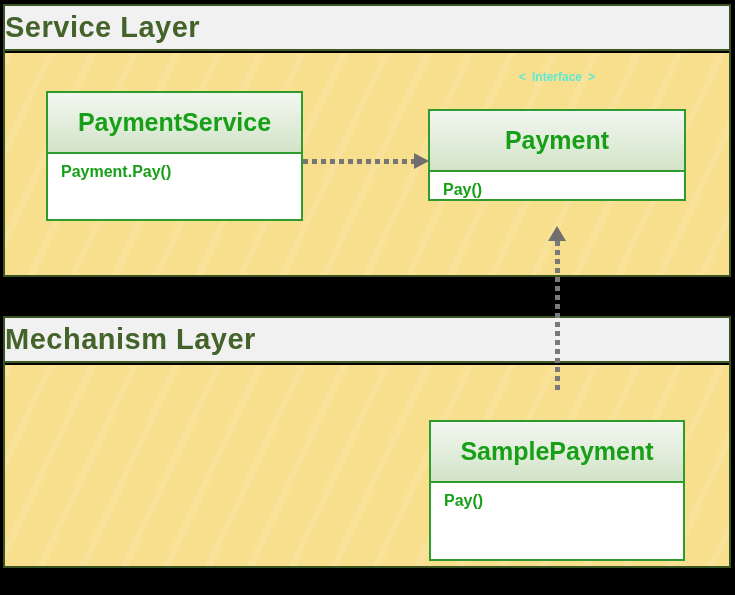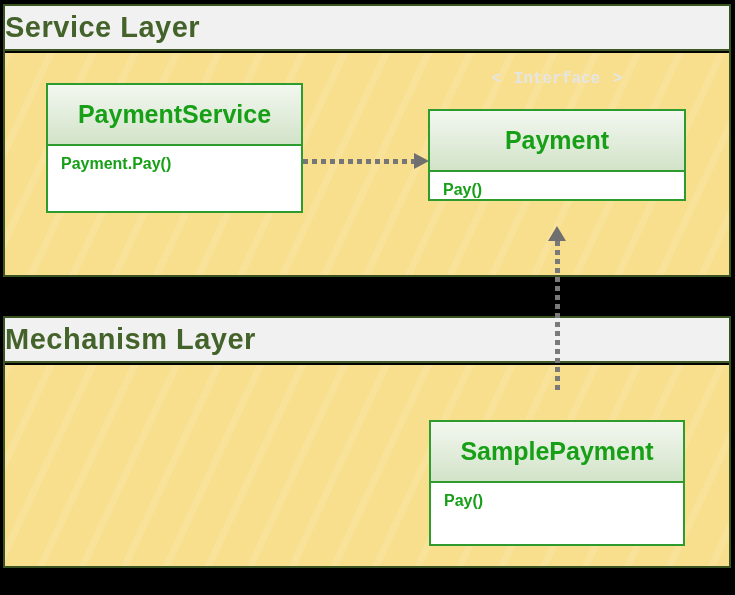--- a/index.html
+++ b/index.html
@@ -51,23 +51,23 @@
   }
 
   
   .class-box {
     position: absolute;
     border: 2px solid #2e9b2e;
     background: #ffffff;
     display: flex;
     flex-direction: column;
   }
-  #node-payment-service { left: 46px;  top: 83px;  width: 257px; height: 130px; justify-content: center; }
+  #node-payment-service { left: 46px;  top: 91px;  width: 257px; height: 130px; justify-content: center; }
   #node-payment         { left: 428px; top: 97px;  width: 258px; height: 92px; margin-top: 12px; }
-  #node-sample-payment  { left: 429px; top: 420px; width: 256px; height: 126px; }
+  #node-sample-payment  { left: 429px; top: 420px; width: 256px; height: 141px; }
 
   .class-header {
     height: 61px;
     flex: 0 0 61px;
     background: linear-gradient(180deg, #f2f7ef 0%, #e4eede 45%, #d2e3c8 100%);
     border-bottom: 2px solid #2e9b2e;
     display: flex;
     align-items: center;
     justify-content: center;
   }
@@ -84,25 +84,24 @@
   .class-method {
     font-size: 16px;
     font-weight: bold;
     color: #17a017;
   }
 
   
   .stereotype-label {
     position: absolute;
     text-align: center;
-    font-size: 16px;
+    font-size: 12px;
     font-weight: bold;
-    color: #e5e5e5;
+    color: #5eead4;
     word-spacing: 3px;
-    font-family: Liberation Mono, monospace;
   }
   #interface-label { left: 428px; top: 70px;  width: 258px; }
   #implement-label { left: 408px; top: 391px; width: 300px; }
 
   
   .dotted-line-h {
     position: absolute;
     left: 303px; top: 159px;
     width: 113px; height: 5px;
     background: repeating-linear-gradient(90deg,

